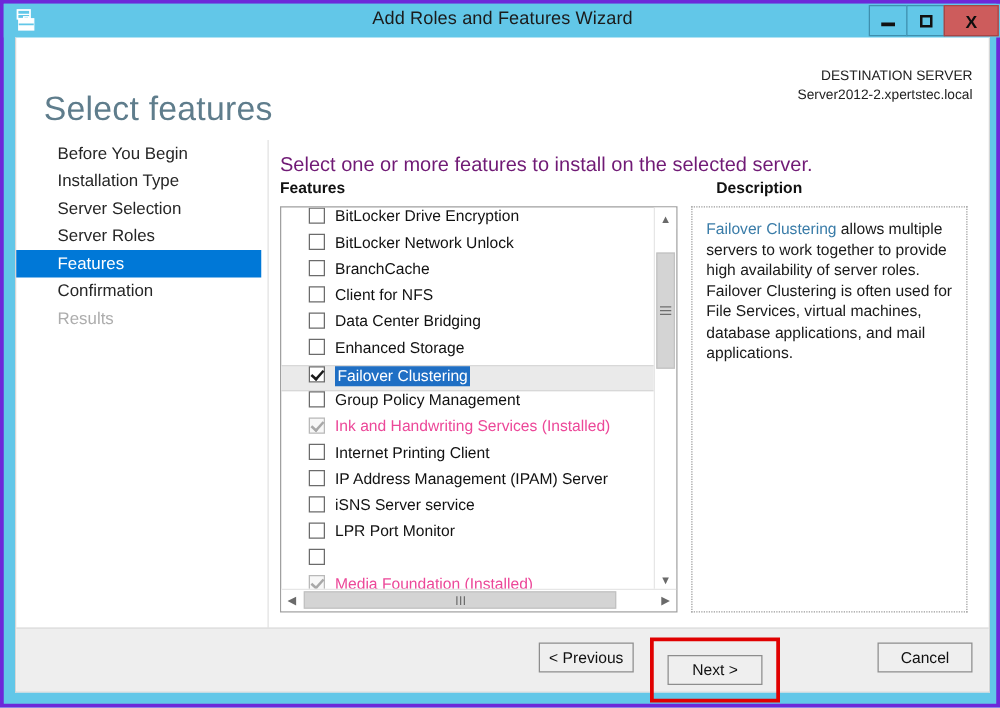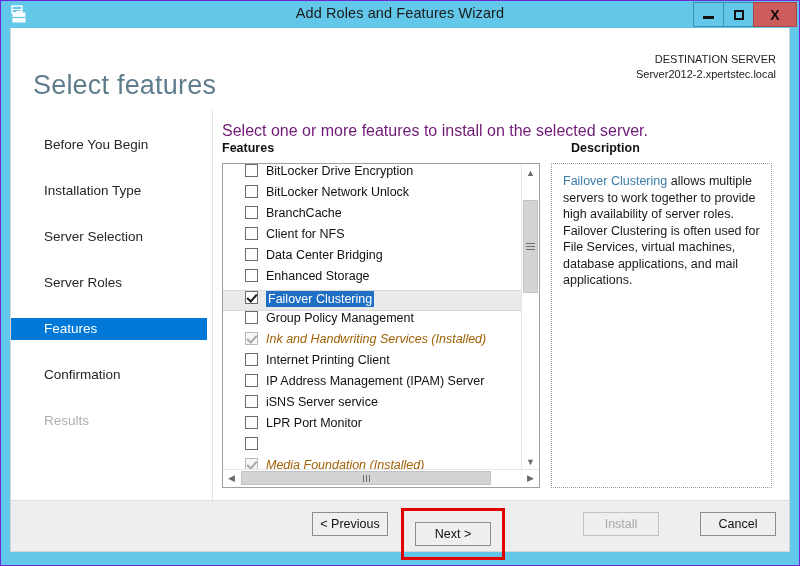--- a/index.html
+++ b/index.html
@@ -15,21 +15,21 @@
   }
 
   
   .window {
     position: absolute;
     left: 0; top: 0;
     width: 800px;
     height: 566px;
     box-sizing: border-box;
     background: #62c7e8;
-    border: 1px solid #6d28d9;
+    border: 3px solid #6d28d9;
   }
 
   
   .titlebar {
     position: absolute;
     left: 0; top: 0;
     width: 798px;
     height: 27px;
     background: #62c7e8;
   }
@@ -132,21 +132,20 @@
     width: 196px;
   }
   .nav-item {
     height: 22px;
     line-height: 22px;
     padding-left: 33px;
     font-size: 13.5px;
     color: #262626;
     cursor: default;
     box-sizing: border-box;
-    margin-top: 24px;
   }
   .nav-item.active {
     background: #0078d7;
     color: #ffffff;
   }
   .nav-item.disabled {
     color: #adadad;
   }
   .nav-divider {
     position: absolute;
@@ -206,21 +205,21 @@
     font-size: 12.5px;
     color: #111;
     cursor: default;
     box-sizing: border-box;
   }
   .feature-row.selected {
     background: #eaeaea;
     border-top: 1px solid #d8d8d8;
     border-bottom: 1px solid #d8d8d8;
   }
-  .feature-row.installed .feature-label { color: #a16207; font-style: italic; }
+  .feature-row.installed .feature-label { color: #ec4899; }
   .cbox {
     width: 13px;
     height: 13px;
     box-sizing: border-box;
     border: 1px solid #6b6b6b;
     background: #fff;
     margin-right: 8px;
     flex: none;
     position: relative;
   }
@@ -551,22 +550,19 @@
     <div class="footer">
       <div class="footer-btns">
         <div class="btn-wrap">
           <div class="btn">&lt; Previous</div>
         </div>
         <div class="btn-wrap annotated">
           <div class="btn">Next &gt;</div>
         </div>
         <div class="btn-gap"></div>
         <div class="btn-wrap">
-          <div class="btn disabled">Install</div>
-        </div>
-        <div class="btn-wrap">
           <div class="btn">Cancel</div>
         </div>
       </div>
     </div>
 
   </div>
 </div>
 
 </body></html>

